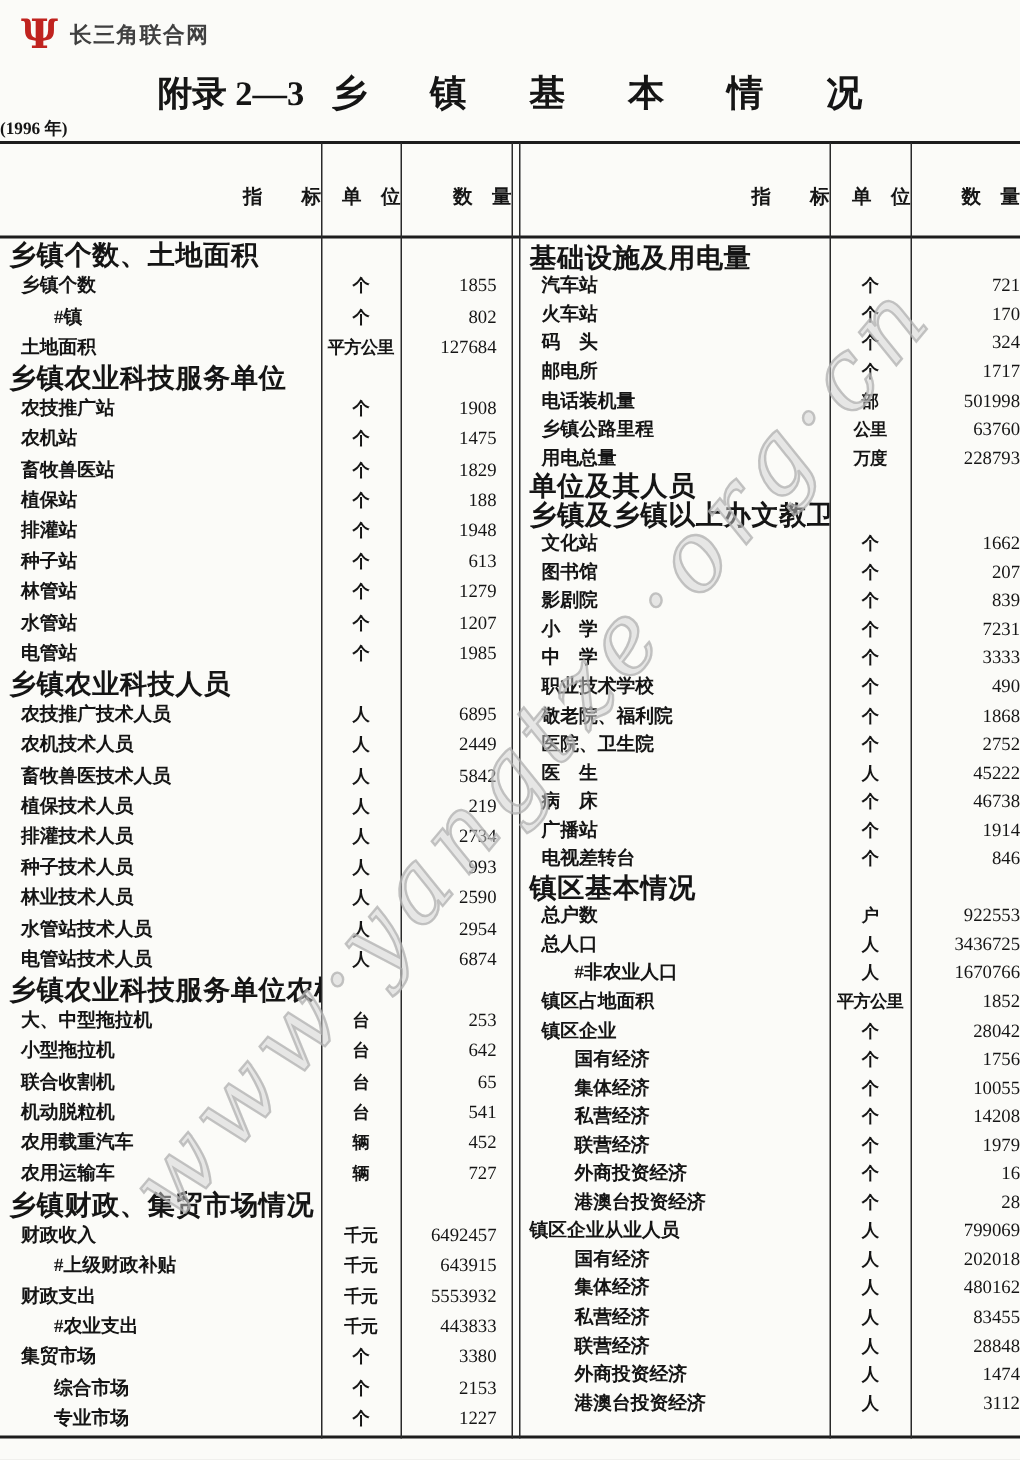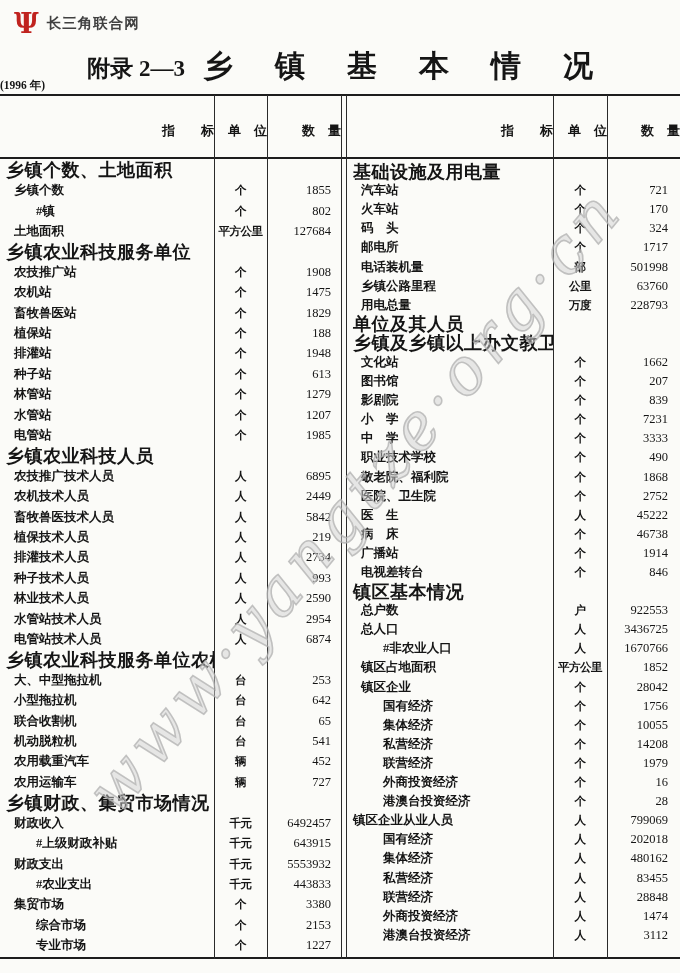--- a/index.html
+++ b/index.html
@@ -14,21 +14,21 @@
   .brand .mark {
     font-family:"DejaVu Serif", serif; font-weight:bold; font-size:27px; line-height:27px;
   }
   .brand .bname {
     font-family:"Liberation Sans", sans-serif; font-weight:bold; font-size:14.5px; color:#404040;
     letter-spacing:1px;
   }
   
   .title-line { position:absolute; left:0; right:0; top:46px; text-align:center; white-space:nowrap; }
   .title-prefix { font-family:"Liberation Serif", serif; font-weight:bold; font-size:23px; }
-  .title-main { font-family:"Liberation Serif", serif; font-weight:bold; font-size:30px;
+  .title-main { font-family:"Liberation Serif", serif; font-weight:bold; font-size:24px;
                 letter-spacing:42px; margin-left:18px; margin-right:-42px; }
   .subtitle { position:absolute; left:0; right:0; top:78px; text-align:left;
               font-weight:bold; font-size:11.5px; }
   
   .hline { position:absolute; left:0; width:680px; height:2px; background:#1d1d1d; }
   .vline { position:absolute; width:1px; top:95px; height:864px; background:#2a2a2a; }
   .hdr-cell { position:absolute; top:118px; height:26px; line-height:26px; text-align:right;
               font-weight:bold; font-size:13px; font-family:"Liberation Serif", serif; }
   
   .rows { position:absolute; display:flex; flex-direction:column; }
@@ -38,21 +38,21 @@
   .lbl { white-space:nowrap; overflow:hidden; font-weight:bold; font-size:12.5px;
          font-family:"Liberation Serif", serif; }
   .rows-left  .lbl { width:214px; }
   .rows-right .lbl { width:206px; }
   .trow.section .lbl { font-family:Liberation Sans, sans-serif; font-size:18px; letter-spacing:0.5px; }
   .ind0 { padding-left:6px; } .ind1 { padding-left:14px; } .ind2 { padding-left:36px; }
   .unit { text-align:center; font-weight:bold; font-size:11.5px; letter-spacing:-0.5px;
           font-family:"Liberation Serif", serif; }
   .rows-left .unit { width:53px; } .rows-right .unit { width:54px; }
   .val { flex:1; text-align:right; font-size:12.5px; font-family:"Liberation Serif", serif; }
-  .rows-left .val { padding-right:10px; } .rows-right .val { padding-right:12px; }
+  .rows-left .val { padding-right:10px; } .rows-right .val { }
   
   .watermark {
     position:absolute; left:355px; top:500px; white-space:nowrap; pointer-events:none;
     transform:translate(-50%,-50%) rotate(-50deg);
     font-family:"DejaVu Serif", serif; font-style:italic;
     font-size:64px; letter-spacing:7px;
     color:rgba(255,255,255,0.15);
     -webkit-text-stroke:1.6px rgba(176,176,176,0.75);
     text-shadow:0 0 1px rgba(190,190,190,0.4);
     z-index:5;

